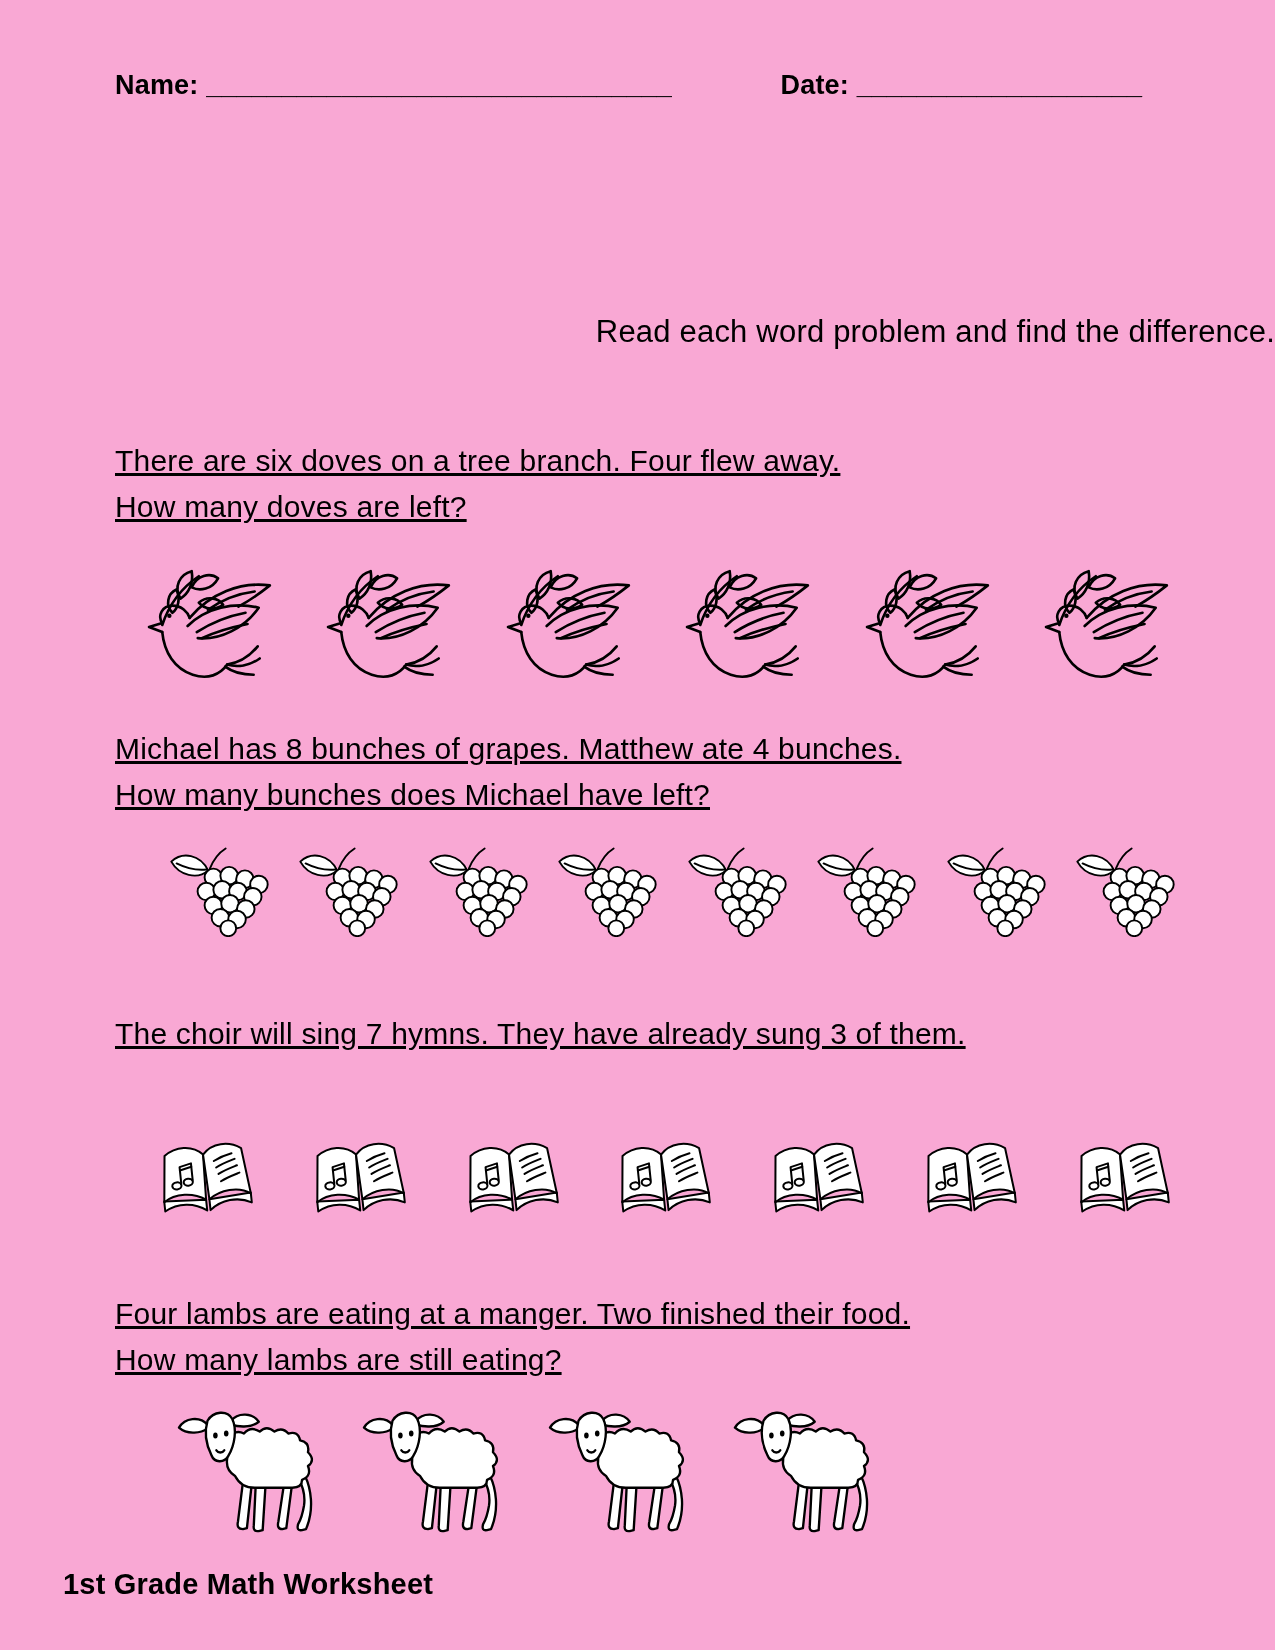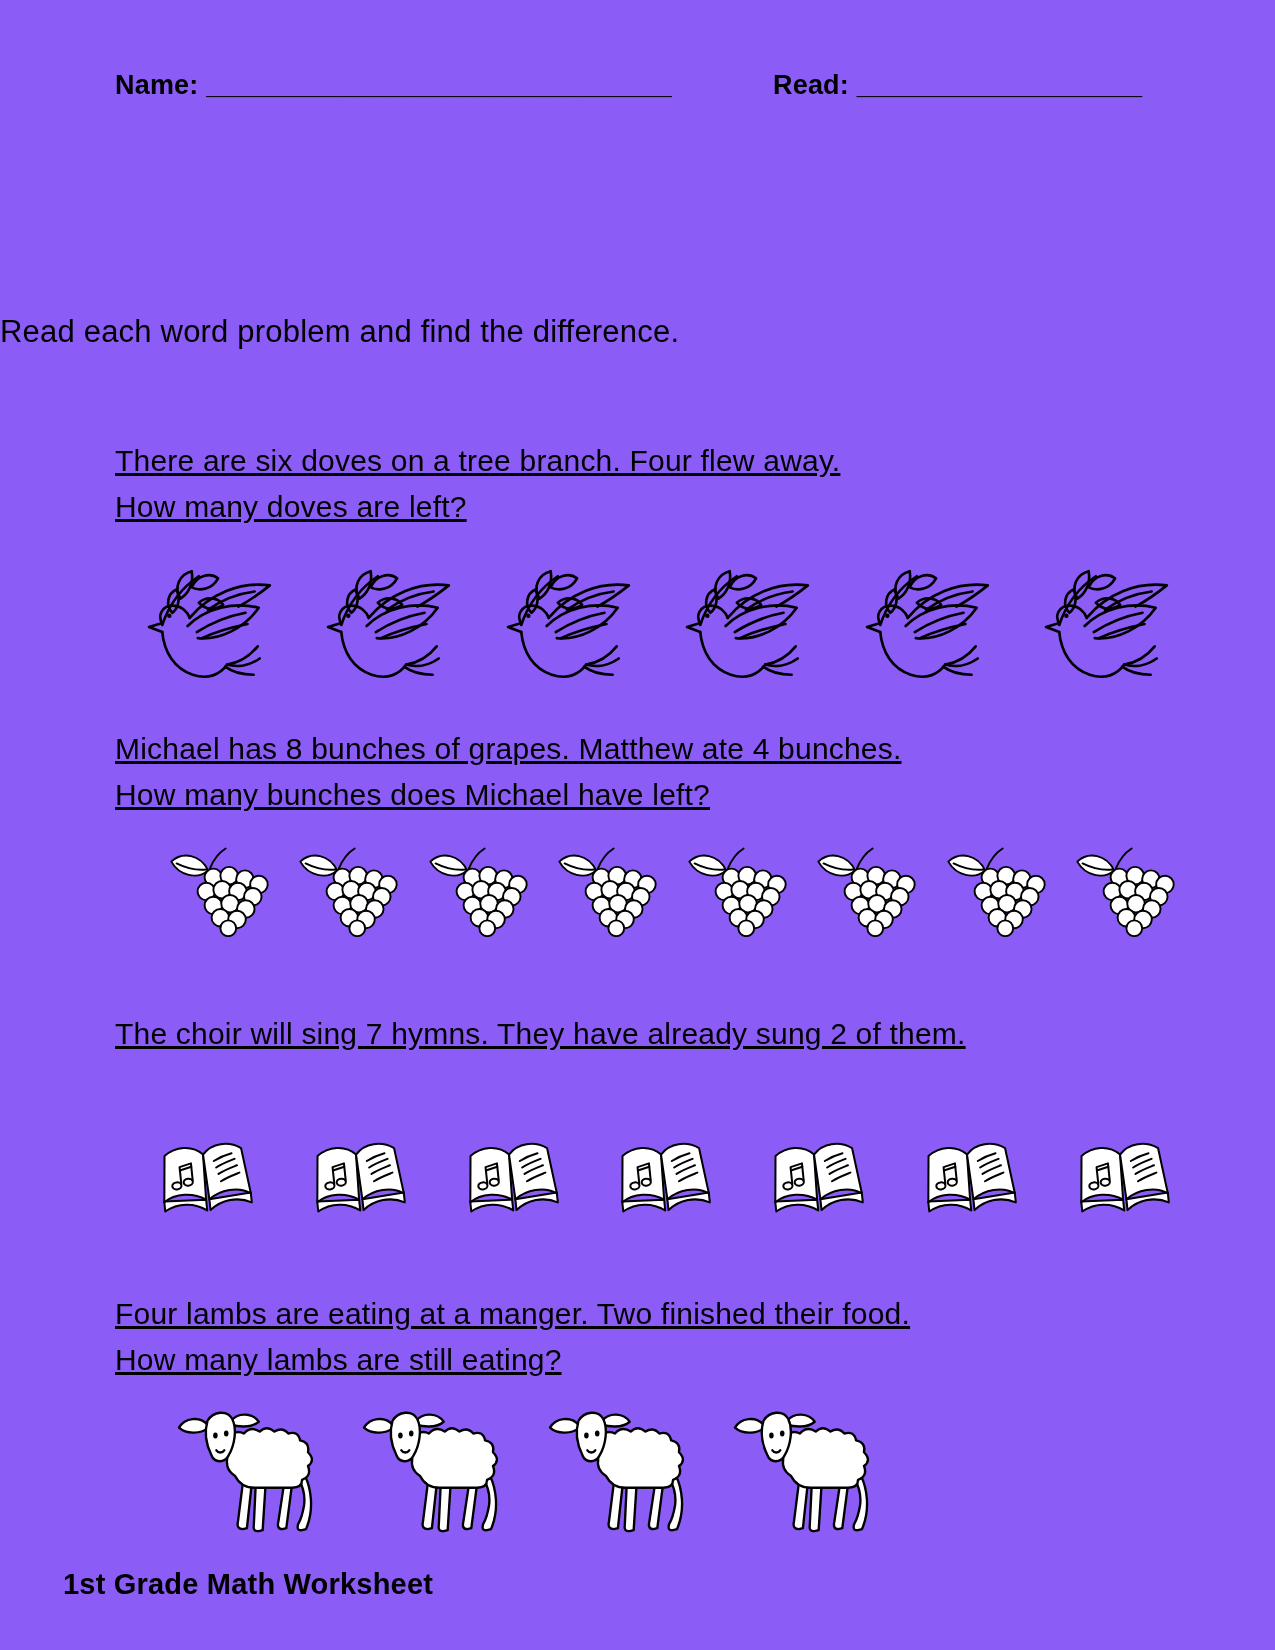--- a/index.html
+++ b/index.html
@@ -1,19 +1,19 @@
 <!DOCTYPE html>
 <html><head>
 <meta charset="utf-8">
 <style>
   html,body{margin:0;padding:0;background:#fff;}
   .sheet{
     position:relative;
     width:1275px;height:1650px;
-    background:#8b5cf6;
+    background:#f9a8d4;
     font-family:"Liberation Sans", sans-serif;
     color:#000;
     overflow:hidden;
   }
   
   .header{
     position:absolute;top:70px;left:115px;right:133px;
     display:flex;justify-content:space-between;
     font-size:27px;font-weight:bold;letter-spacing:.2px;
     white-space:nowrap;
@@ -26,21 +26,21 @@
   }
   .title span{
     display:inline-block;
     font-size:134px;line-height:1;font-weight:bold;
     letter-spacing:-3px;
     transform:scaleX(.62);transform-origin:50% 50%;
     -webkit-text-stroke:3px #000;
   }
   .subtitle{
     position:absolute;top:314px;left:0;width:100%;
-    text-align:left;font-size:31px;letter-spacing:.2px;
+    text-align:right;font-size:31px;letter-spacing:.2px;
   }
   
   .p-text{
     position:absolute;left:115px;right:60px;
     font-size:30px;line-height:46px;letter-spacing:.2px;text-decoration:underline;
   }
   .p1{top:438px}.p2{top:726px}.p3{top:1011px}.p4{top:1291px}
   
   .icon-row{
     position:absolute;
@@ -151,21 +151,21 @@
 </svg>
 
 <div class="sheet">
 
   <div class="header">
     <div>
       <span>Name:</span>
       <span class="blank">_______________________________</span>
     </div>
     <div>
-      <span>Read:</span>
+      <span>Date:</span>
       <span class="blank">___________________</span>
     </div>
   </div>
 
 
   <div class="subtitle">Read each word problem and find the difference.</div>
 
   <div class="p-text p1">
     <div>There are six doves on a tree branch. Four flew away.</div>
     <div>How many doves are left?</div>
@@ -216,21 +216,21 @@
       </svg>
       <svg viewBox="0 0 130 105" class="pict">
         <use href="#grapes"></use>
       </svg>
       <svg viewBox="0 0 130 105" class="pict">
         <use href="#grapes"></use>
       </svg>
     </div>
 
   <div class="p-text p3">
-    <div>The choir will sing 7 hymns. They have already sung 2 of them.</div>
+    <div>The choir will sing 7 hymns. They have already sung 3 of them.</div>
   </div>
   <div class="icon-row row-books">
       <svg viewBox="0 0 140 110" class="pict">
         <use href="#hymn-book"></use>
       </svg>
       <svg viewBox="0 0 140 110" class="pict">
         <use href="#hymn-book"></use>
       </svg>
       <svg viewBox="0 0 140 110" class="pict">
         <use href="#hymn-book"></use>

